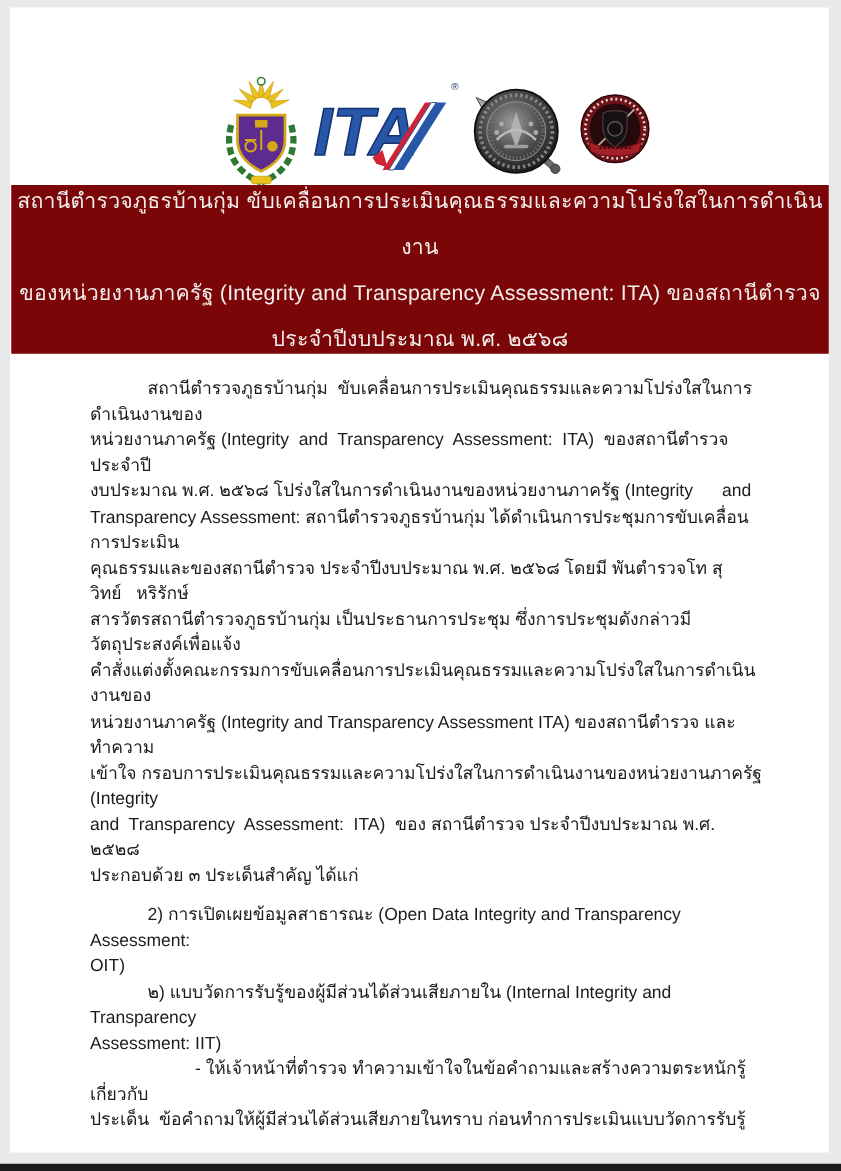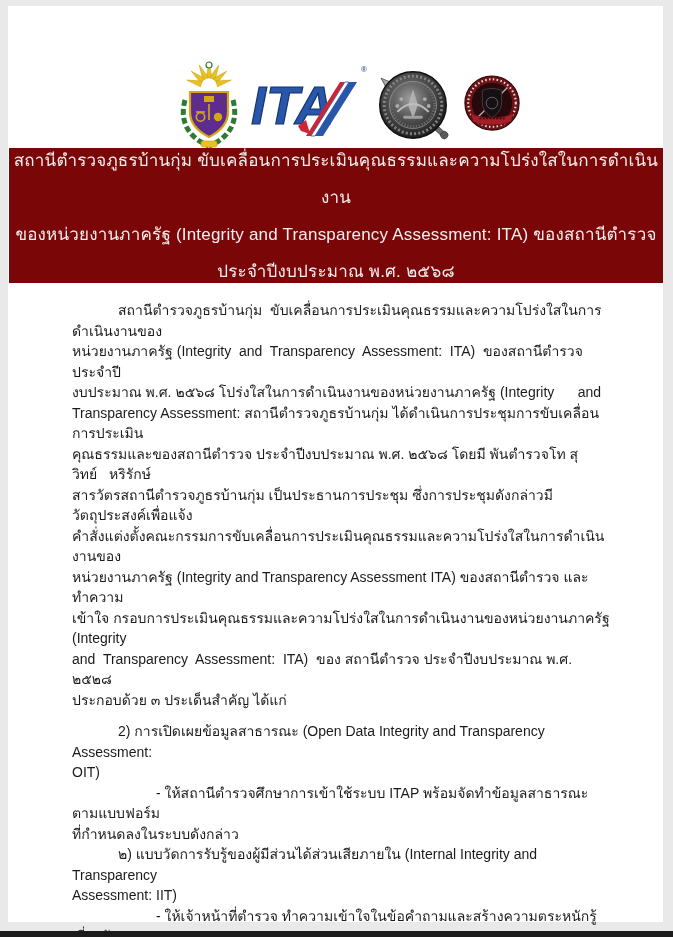--- a/index.html
+++ b/index.html
@@ -151,22 +151,20 @@
 สารวัตรสถานีตำรวจภูธรบ้านกุ่ม เป็นประธานการประชุม ซึ่งการประชุมดังกล่าวมีวัตถุประสงค์เพื่อแจ้ง
 คำสั่งแต่งตั้งคณะกรรมการขับเคลื่อนการประเมินคุณธรรมและความโปร่งใสในการดำเนินงานของ
 หน่วยงานภาครัฐ (Integrity and Transparency Assessment ITA) ของสถานีตำรวจ และทำความ
 เข้าใจ กรอบการประเมินคุณธรรมและความโปร่งใสในการดำเนินงานของหน่วยงานภาครัฐ (Integrity
 and&nbsp; Transparency&nbsp; Assessment:&nbsp; ITA)&nbsp; ของ สถานีตำรวจ ประจำปีงบประมาณ พ.ศ. ๒๕๒๘
 ประกอบด้วย ๓ ประเด็นสำคัญ ได้แก่</p>
 
     <div class="items">
       <p class="head">2) การเปิดเผยข้อมูลสาธารณะ (Open Data Integrity and Transparency Assessment:
 OIT)</p>
-      <p class="sub">- ให้สถานีตำรวจศึกษาการเข้าใช้ระบบ ITAP พร้อมจัดทำข้อมูลสาธารณะตามแบบฟอร์ม
-ที่กำหนดลงในระบบดังกล่าว</p>
 
       <p class="head">๒) แบบวัดการรับรู้ของผู้มีส่วนได้ส่วนเสียภายใน (Internal Integrity and Transparency
 Assessment: IIT)</p>
       <p class="sub">- ให้เจ้าหน้าที่ตำรวจ ทำความเข้าใจในข้อคำถามและสร้างความตระหนักรู้เกี่ยวกับ
 ประเด็น&nbsp; ข้อคำถามให้ผู้มีส่วนได้ส่วนเสียภายในทราบ ก่อนทำการประเมินแบบวัดการรับรู้</p>
 
     </div>
   </div>
 
 </div>

